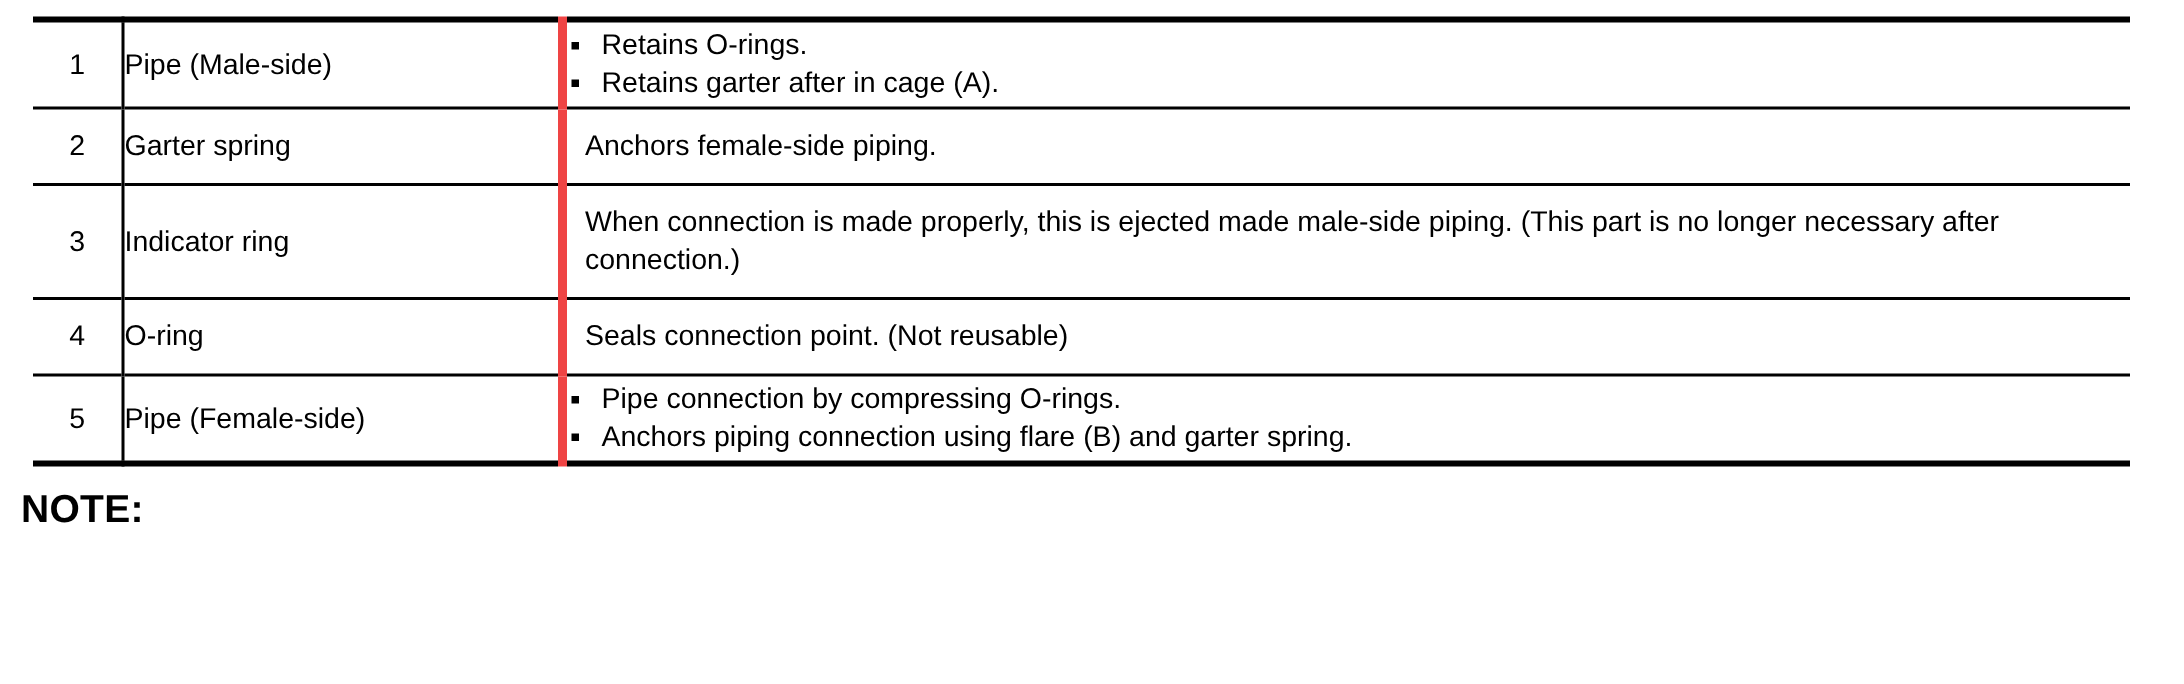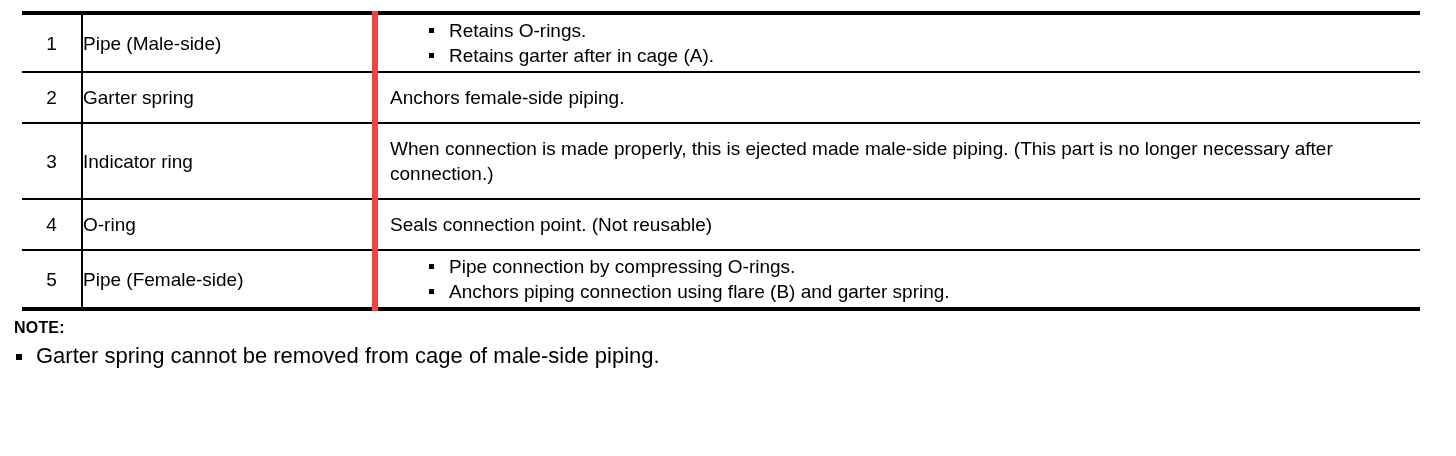--- a/index.html
+++ b/index.html
@@ -74,21 +74,20 @@
   
   ul.desc-list {
     list-style: none;
     margin: 0;
     padding: 0;
   }
   ul.desc-list li {
     position: relative;
     padding-left: 23px;
     line-height: 25px;
-    margin-left: 48px;
   }
   ul.desc-list li::before {
     content: "";
     position: absolute;
     left: 3px;
     top: 10px;
     width: 5px;
     height: 5px;
     background: #000;
   }
@@ -105,24 +104,24 @@
 
   
   .note-block {
     position: absolute;
     left: 14px;
     top: 314px;
     width: 1430px;
   }
 
   .note-title {
-    font-size: 16px;
+    font-size: 26px;
     font-weight: bold;
     line-height: 27px;
-    margin: 0 0 1px 0;
+    margin: 12px 0 1px 0;
     letter-spacing: 0.2px;
   }
 
   ul.note-list {
     list-style: none;
     margin: 0;
     padding: 0;
   }
 
   ul.note-list li {
@@ -203,17 +202,16 @@
           </td>
         </tr>
 
       </tbody>
     </table>
   </div>
 
   <div class="note-block">
     <p class="note-title">NOTE:</p>
     <ul class="note-list">
-      <li>Garter spring cannot be removed from cage of male-side piping.</li>
     </ul>
   </div>
 
 </div>
 
 </body></html>

